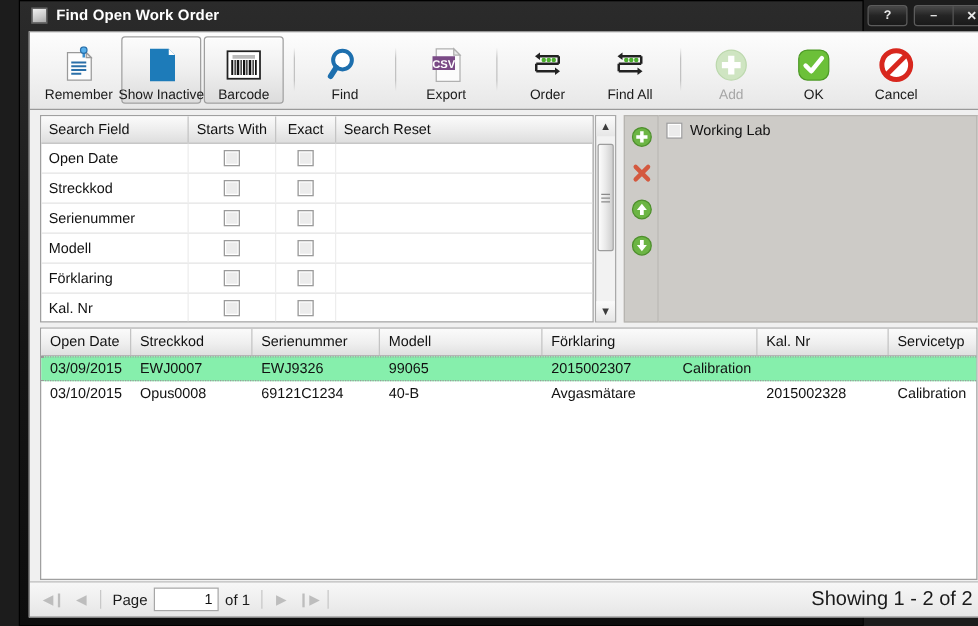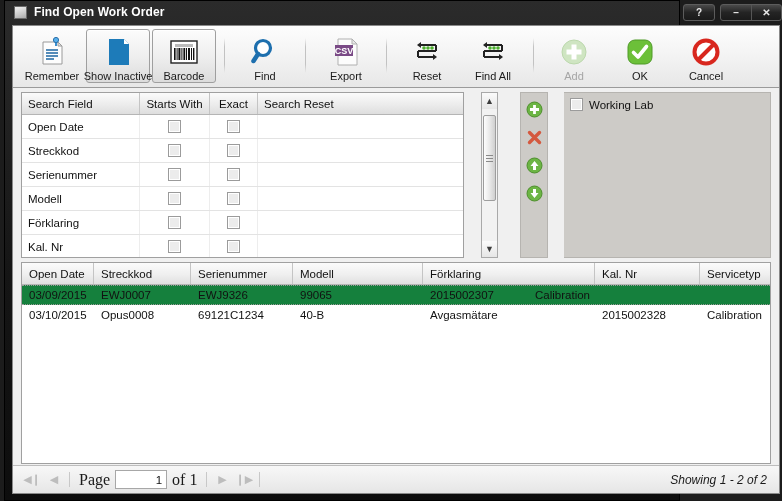--- a/index.html
+++ b/index.html
@@ -6,21 +6,21 @@
   html, body {
     margin: 0; padding: 0;
     width: 782px; height: 501px;
     background: #1c1c1c;
     font-family: "Liberation Sans", sans-serif;
     overflow: hidden;
   }
 
   
   #window {
-    position: absolute; left: 4px; top: 0;
+    position: absolute; left: 15px; top: 0;
     width: 676px; height: 501px;
     background: linear-gradient(180deg,#2b2b2b 0%,#151515 55%,#0d0d0d 100%);
     border: 1px solid #000;
   }
 
   
   #titlebar {
     position: absolute; left: 0; top: 0; width: 782px; height: 22px;
     display: flex; align-items: center;
   }
@@ -78,21 +78,20 @@
   .tb-sep {
     width: 1px; margin: 12px 7px 14px 7px;
     background: linear-gradient(180deg,rgba(0,0,0,0) 0%,#c2c2c2 25%,#c2c2c2 75%,rgba(0,0,0,0) 100%);
     align-self: stretch;
   }
 
   
   #searchpanel {
     position: absolute; left: 8px; top: 66px; width: 750px; height: 166px;
     display: flex;
-    gap: 16px;
   }
   #sfgrid {
     width: 443px; height: 166px;
     background: #fff; border: 1px solid #a0a0a0;
     overflow: hidden; position: relative;
   }
   .sf-head {
     display: flex; height: 22px;
     background: linear-gradient(180deg,#fbfbfb 0%,#ececec 55%,#dedede 100%);
     border-bottom: 1px solid #b5b5b5;
@@ -167,21 +166,21 @@
   .rg-head div {
     font-size: 11.5px; color: #111; display: flex; align-items: center;
     padding-left: 7px; border-right: 1px solid #c4c4c4;
   }
   .rg-row { display: flex; height: 20px; }
   .rg-row div {
     font-size: 11.5px; color: #111; display: flex; align-items: center;
     padding-left: 7px;
   }
   .rg-row.selected {
-    background: #15803d;
+    background: #86efac;
     border-top: 1px dotted #9a9a9a; border-bottom: 1px dotted #9a9a9a;
   }
   .g0 { width: 72px; } .g1 { width: 97px; } .g2 { width: 102px; }
   .g3 { width: 130px; } .g4 { width: 172px; } .g5 { width: 105px; }
   .g6 { flex: 1; border-right: none !important; }
 
   
   #hscroll {
     position: absolute; left: 8px; top: 441px; width: 750px; height: 17px;
     background: #f4f4f4; border: 1px solid #a9a9a9; display: flex; align-items: center;
@@ -205,27 +204,27 @@
     position: absolute; left: 0; bottom: 0; width: 766px; height: 28px;
     background: linear-gradient(180deg,#f7f7f7 0%,#efefef 50%,#e6e6e6 100%);
     border-top: 1px solid #bdbdbd;
     display: flex; align-items: center; padding: 0 8px;
   }
   .pg-btn {
     width: 22px; height: 20px; display: flex; align-items: center; justify-content: center;
     color: #bdbdbd; font-size: 11px;
   }
   .pg-sep { width: 1px; height: 15px; background: #c8c8c8; margin: 0 4px; }
-  .pg-label { font-size: 16px; color: #1a1a1a; margin: 0 5px; font-family: Liberation Serif, serif; }
+  .pg-label { font-size: 12px; color: #1a1a1a; margin: 0 5px; }
   #pageinput {
     width: 52px; height: 19px; background: #fff; border: 1px solid #a7a7a7;
     font-size: 11.5px; color: #111; text-align: right; padding-right: 4px;
     font-family: "Liberation Sans", sans-serif;
   }
-  .status-right { margin-left: auto; font-size: 12px; color: #1a1a1a; padding-right: 4px; font-style: italic; }
+  .status-right { margin-left: auto; font-size: 16px; color: #1a1a1a; padding-right: 4px; }
 
   .arr { font-size: 9px; color: #3c3c3c; line-height: 1; }
 </style>
 </head>
 <body>
 
 <div id="window">
 
   <div id="titlebar">
     <div class="app-icon"></div>
@@ -331,21 +330,21 @@
         <div class="ico">
           <svg width="30" height="24" viewBox="0 0 30 24">
             <path d="M8 5 H24 M24 5 V11 M24 11 H6 M6 11 V17 M6 17 H23" fill="none" stroke="#222" stroke-width="2"></path>
             <path d="M9 2 L5 5 L9 8 Z" fill="#222"></path>
             <path d="M21 14 L25 17 L21 20 Z" fill="#222"></path>
             <circle cx="12" cy="8" r="1.8" fill="#4caf2e"></circle>
             <circle cx="16" cy="8" r="1.8" fill="#4caf2e"></circle>
             <circle cx="20" cy="8" r="1.8" fill="#4caf2e"></circle>
           </svg>
         </div>
-        <div class="lbl">Reset</div>
+        <div class="lbl">Order</div>
       </div>
 
       <div class="tb-item">
         <div class="ico">
           <svg width="30" height="24" viewBox="0 0 30 24">
             <path d="M8 5 H24 M24 5 V11 M24 11 H6 M6 11 V17 M6 17 H23" fill="none" stroke="#222" stroke-width="2"></path>
             <path d="M9 2 L5 5 L9 8 Z" fill="#222"></path>
             <path d="M21 14 L25 17 L21 20 Z" fill="#222"></path>
             <circle cx="12" cy="8" r="1.8" fill="#4caf2e"></circle>
             <circle cx="16" cy="8" r="1.8" fill="#4caf2e"></circle>

